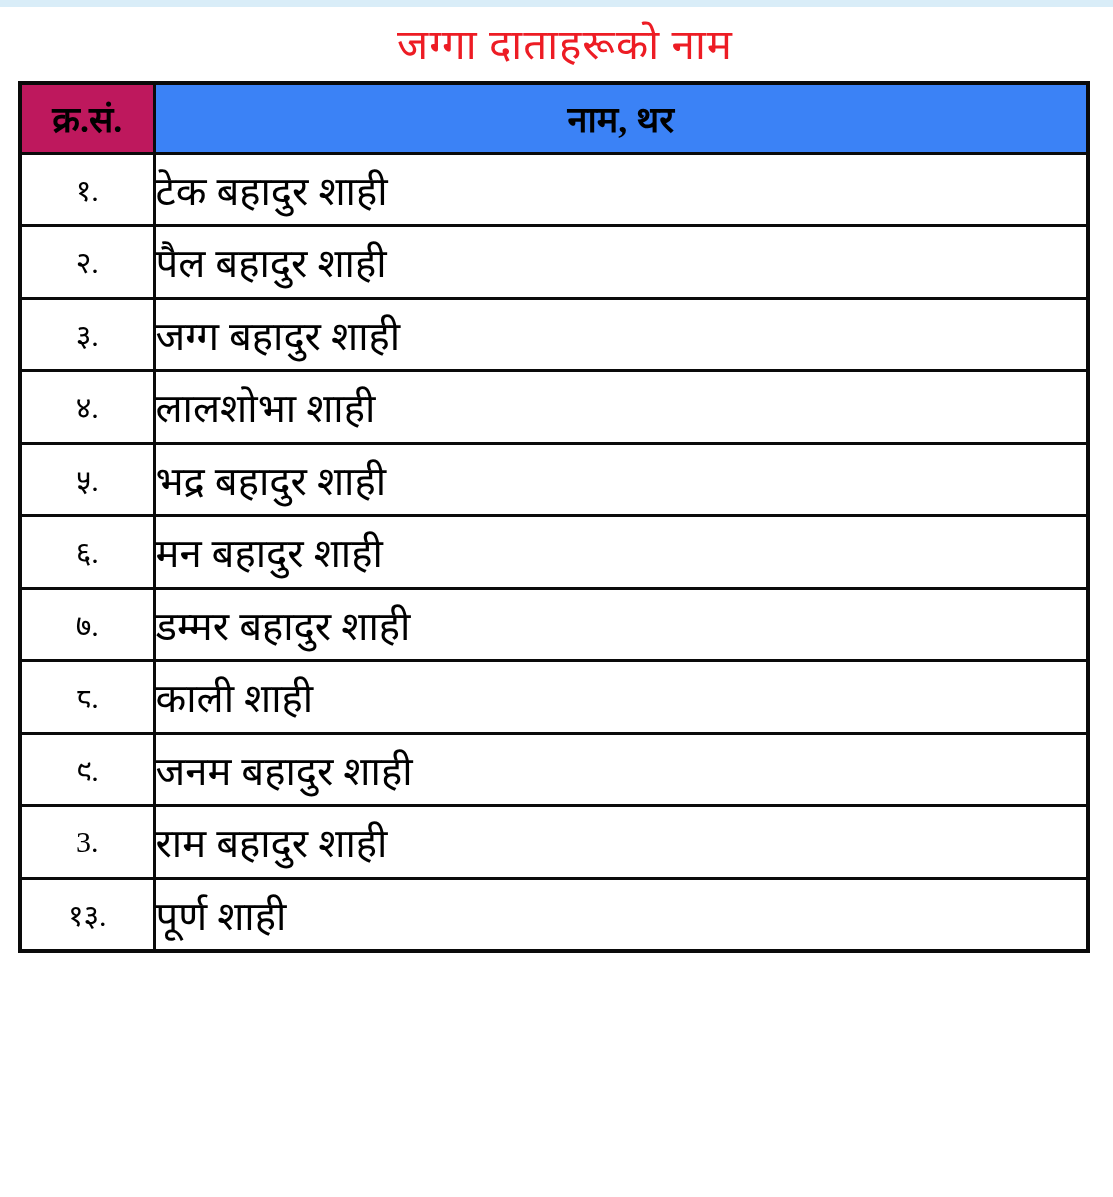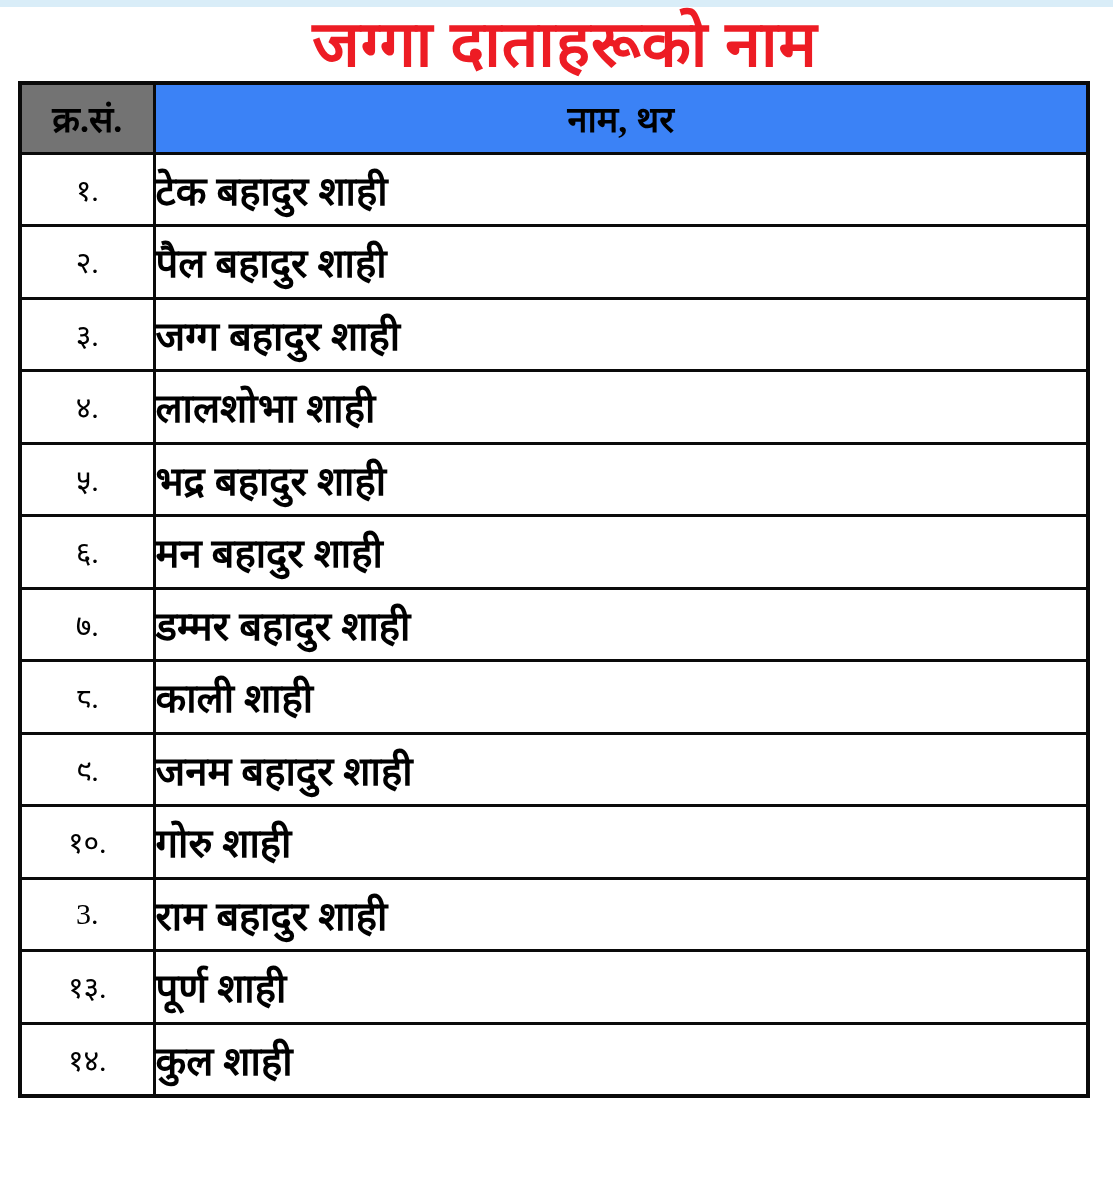--- a/index.html
+++ b/index.html
@@ -13,23 +13,23 @@
     overflow: hidden;
   }
   .top-strip {
     width: 100%;
     height: 7px;
     background: #d9edf8;
   }
   .doc-title {
     margin: 10px 0 8px 17px;
     text-align: center;
-    font-size: 64px;
+    font-size: 42px;
     line-height: 56px;
-    font-weight: 700;
+    font-weight: 400;
     color: #ed1c24;
     letter-spacing: 1px;
   }
   table.donor-table {
     border-collapse: collapse;
     margin-left: 18px;
     width: 1072px;
     table-layout: fixed;
   }
   table.donor-table th,
@@ -56,35 +56,35 @@
     vertical-align: middle;
     font-size: 30px;
     font-weight: 400;
     color: #000000;
   }
   td.cell-name {
     text-align: left;
     vertical-align: middle;
     padding-left: 30px;
     font-size: 40px;
-    font-weight: 700;
+    font-weight: 400;
     color: #000000;
   }
 </style>
 </head>
 <body>
 
 <div class="top-strip" style="background: rgb(217, 237, 248);"></div>
 
 <h1 class="doc-title" style="color: rgb(237, 28, 36);">जग्गा दाताहरूको नाम</h1>
 
 <table class="donor-table">
   <thead>
     <tr class="header-row">
-      <th class="col-sn" style="background: #737373;">क्र.सं.</th>
+      <th class="col-sn" style="background: #be185d;">क्र.सं.</th>
       <th class="col-name" style="background: #3b82f6;">नाम,  थर</th>
     </tr>
   </thead>
   <tbody>
     <tr class="data-row">
       <td class="cell-sn">१.</td>
       <td class="cell-name">टेक बहादुर शाही</td>
     </tr>
     <tr class="data-row">
       <td class="cell-sn">२.</td>
@@ -112,29 +112,21 @@
     </tr>
     <tr class="data-row">
       <td class="cell-sn">८.</td>
       <td class="cell-name">काली शाही</td>
     </tr>
     <tr class="data-row">
       <td class="cell-sn">९.</td>
       <td class="cell-name">जनम बहादुर शाही</td>
     </tr>
     <tr class="data-row">
-      <td class="cell-sn">१०.</td>
-      <td class="cell-name">गोरु शाही</td>
-    </tr>
-    <tr class="data-row">
       <td class="cell-sn">3.</td>
       <td class="cell-name">राम बहादुर शाही</td>
     </tr>
     <tr class="data-row">
       <td class="cell-sn">१३.</td>
       <td class="cell-name">पूर्ण शाही</td>
     </tr>
-    <tr class="data-row">
-      <td class="cell-sn">१४.</td>
-      <td class="cell-name">कुल शाही</td>
-    </tr>
   </tbody>
 </table>
 
 </body></html>

